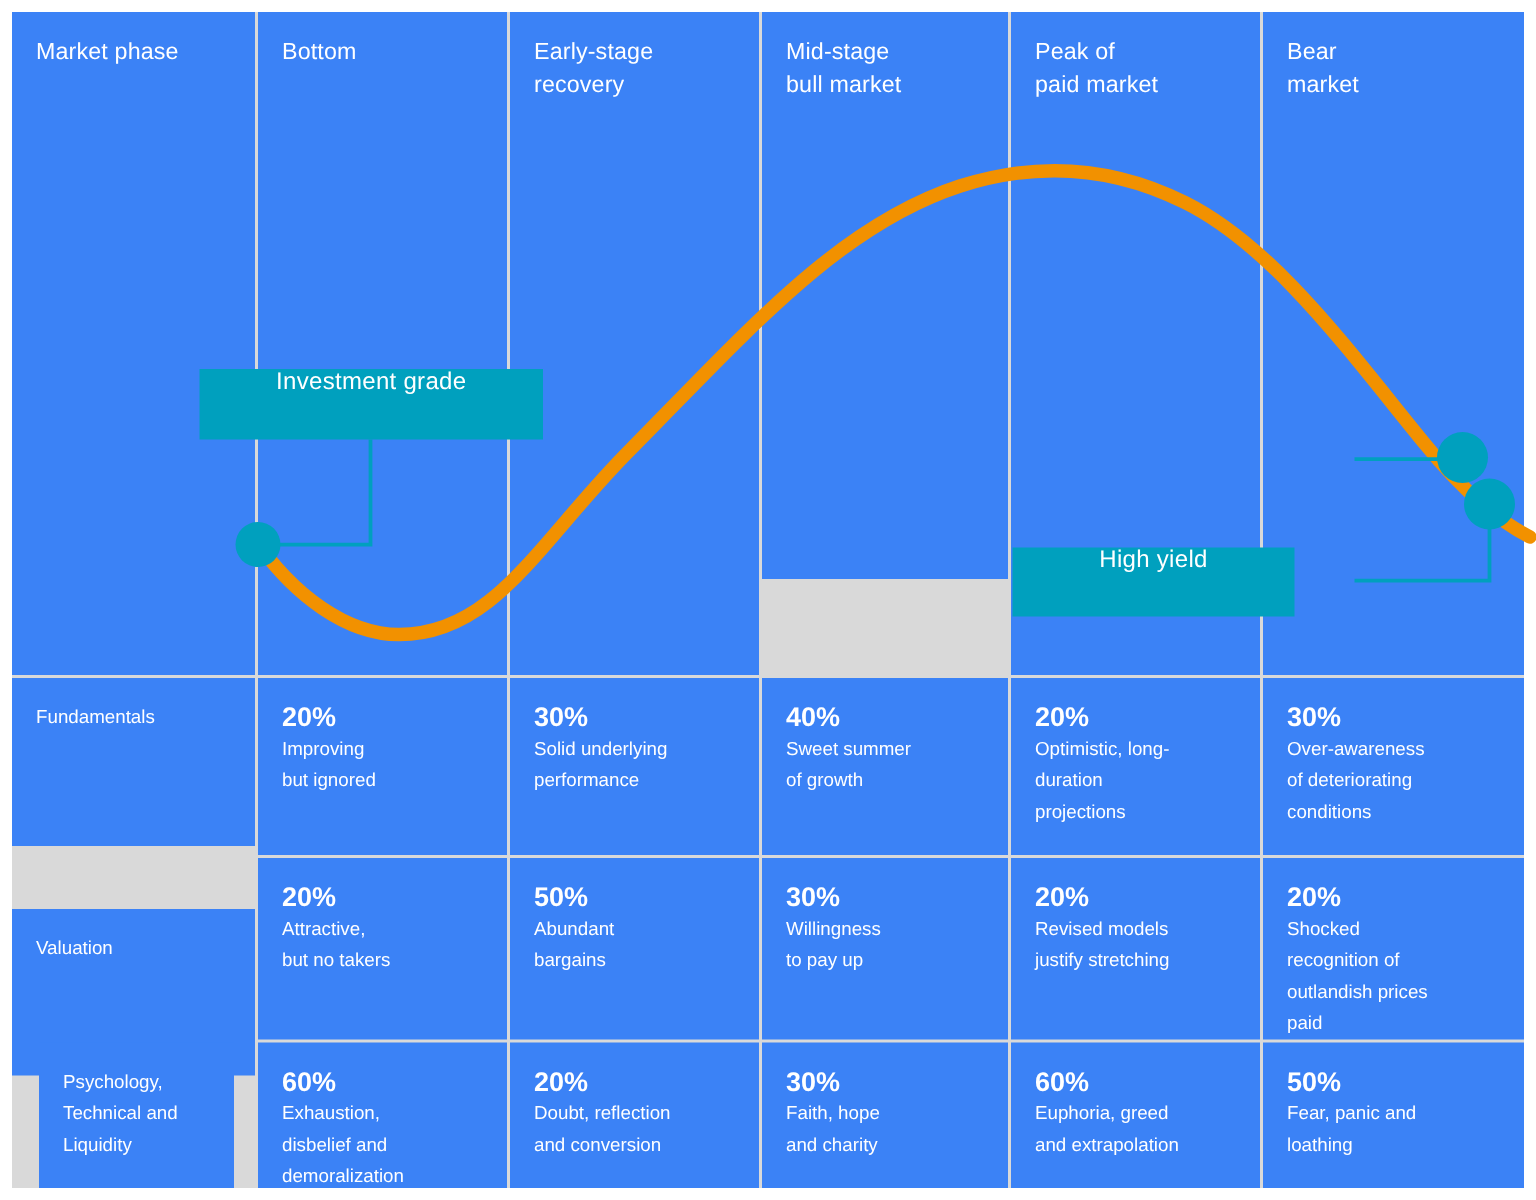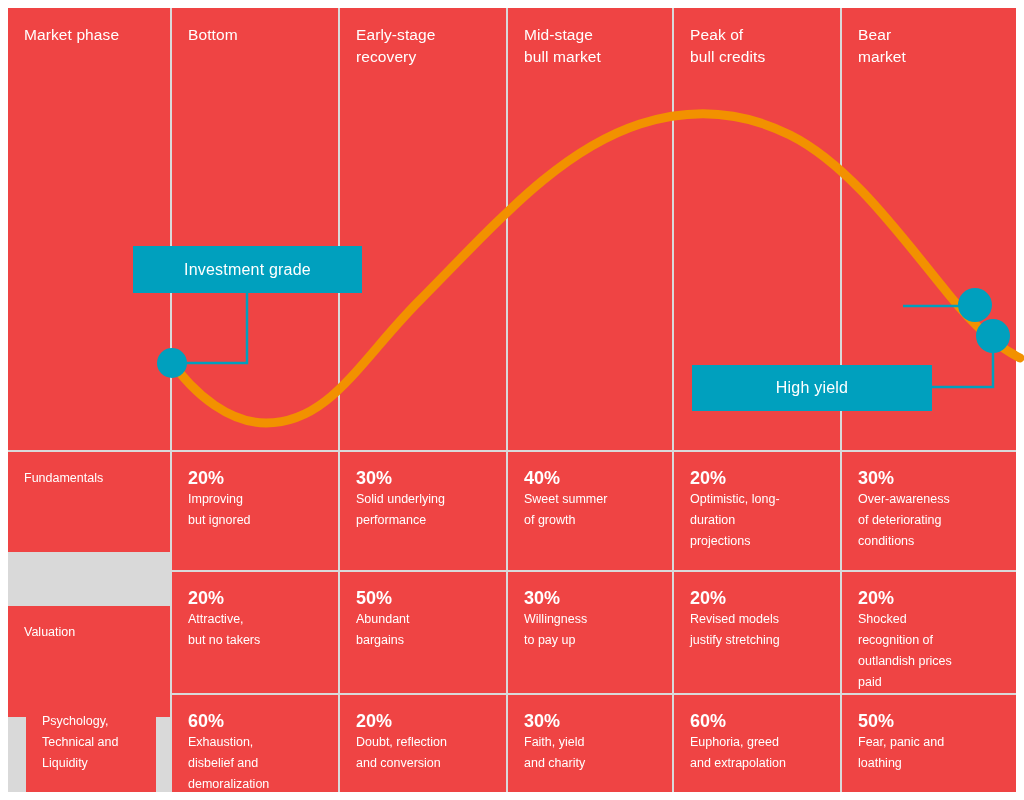--- a/index.html
+++ b/index.html
@@ -17,21 +17,21 @@
   }
   
   #grid{
     position:absolute;
     left:8px; top:8px;
     width:1008px; height:784px;
     background:#d9d9d9;   
   }
   .cell{
     position:absolute;
-    background:#ef4444;
+    background:#3b82f6;
     box-sizing:border-box;
     overflow:hidden;
   }
   .cell-pad{
     padding:16px 16px 10px 16px;
   }
   
   .hdr-text{
     color:#ffffff;
     font-size:15.5px;
@@ -65,21 +65,21 @@
     position:absolute;
     left:0; top:0;
     width:1024px; height:800px;
     pointer-events:none;
   }
   .callout{
     position:absolute;
     background:#00a0be;
     color:#ffffff;
     display:flex;
-    align-items:center;
+    align-items:flex-start;
     justify-content:center;
     font-size:16px;
     letter-spacing:.2px;
     box-sizing:border-box;
   }
 </style>
 </head>
 <body>
 
 <div id="stage">
@@ -89,34 +89,34 @@
     <div class="cell cell-pad" style="left:0px;top:0px;width:162px;height:442px;">
       <div class="hdr-text">Market phase</div>
     </div>
     <div class="cell cell-pad" style="left:164px;top:0px;width:166px;height:442px;">
       <div class="hdr-text">Bottom</div>
     </div>
     <div class="cell cell-pad" style="left:332px;top:0px;width:166px;height:442px;">
       <div class="hdr-text">Early-stage
 recovery</div>
     </div>
-    <div class="cell cell-pad" style="left:500px;top:0px;width:164px;height:442px;">
+    <div class="cell cell-pad" style="left:500px;top:0px;width:164px;height:378px;">
       <div class="hdr-text">Mid-stage
 bull market</div>
     </div>
     <div class="cell cell-pad" style="left:666px;top:0px;width:166px;height:442px;">
       <div class="hdr-text">Peak of
-bull credits</div>
+paid market</div>
     </div>
     <div class="cell cell-pad" style="left:834px;top:0px;width:174px;height:442px;">
       <div class="hdr-text">Bear
 market</div>
     </div>
 
-    <div class="cell cell-pad" style="left:0px;top:444px;width:162px;height:100px;">
+    <div class="cell cell-pad" style="left:0px;top:444px;width:162px;height:112px;">
       <div class="row-label">Fundamentals</div>
     </div>
     <div class="cell cell-pad" style="left:164px;top:444px;width:166px;height:118px;">
       <span class="pct">20%</span>
       <span class="desc">Improving
 but ignored</span>
     </div>
     <div class="cell cell-pad" style="left:332px;top:444px;width:166px;height:118px;">
       <span class="pct">30%</span>
       <span class="desc">Solid underlying
@@ -182,21 +182,21 @@
 disbelief and
 demoralization</span>
     </div>
     <div class="cell cell-pad" style="left:332px;top:687px;width:166px;height:97px;">
       <span class="pct">20%</span>
       <span class="desc">Doubt, reflection
 and conversion</span>
     </div>
     <div class="cell cell-pad" style="left:500px;top:687px;width:164px;height:97px;">
       <span class="pct">30%</span>
-      <span class="desc">Faith, yield
+      <span class="desc">Faith, hope
 and charity</span>
     </div>
     <div class="cell cell-pad" style="left:666px;top:687px;width:166px;height:97px;">
       <span class="pct">60%</span>
       <span class="desc">Euphoria, greed
 and extrapolation</span>
     </div>
     <div class="cell cell-pad" style="left:834px;top:687px;width:174px;height:97px;">
       <span class="pct">50%</span>
       <span class="desc">Fear, panic and
@@ -221,17 +221,17 @@
     <path d="M 903,387 L 993,387 L 993,352" fill="none" stroke="#00a0be" stroke-width="2.5"></path>
 
     <circle cx="172" cy="363" r="15" fill="#00a0be"></circle>
     <circle cx="975" cy="305" r="17" fill="#00a0be"></circle>
     <circle cx="993" cy="336" r="17" fill="#00a0be"></circle>
   </svg>
 
   <div class="callout" style="left:133px;top:246px;width:229px;height:47px;">
     <span>Investment grade</span>
   </div>
-  <div class="callout" style="left:692px;top:365px;width:240px;height:46px;">
+  <div class="callout" style="left:675px;top:365px;width:188px;height:46px;">
     <span>High yield</span>
   </div>
 
 </div>
 
 </body></html>

